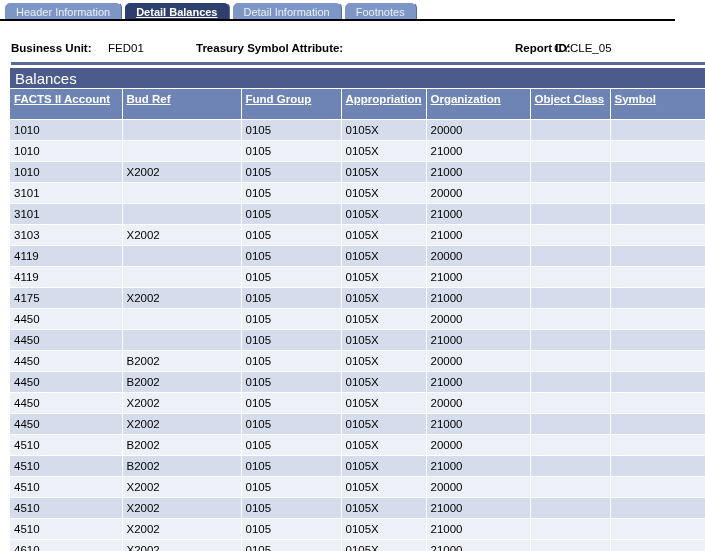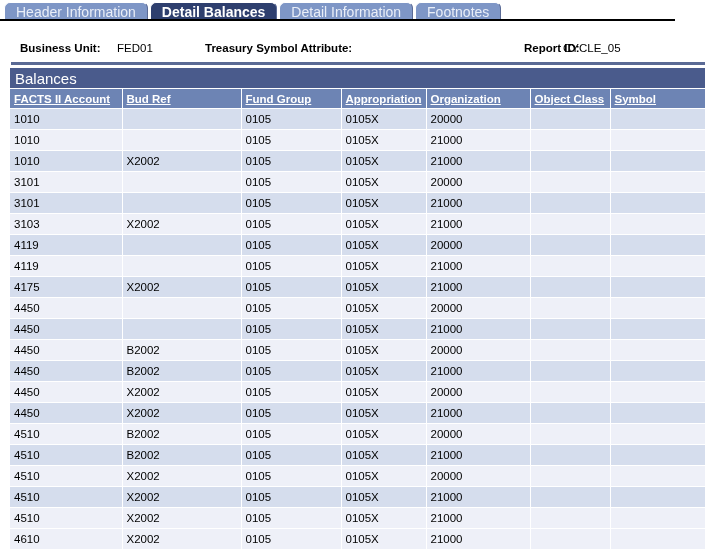--- a/index.html
+++ b/index.html
@@ -30,21 +30,21 @@
     align-items: flex-end;
     padding-left: 4px;
     box-sizing: border-box;
   }
 
   .tab {
     height: 18px;
     line-height: 18px;
     padding: 0 11px 0 11px;
     margin-right: 2px;
-    font-size: 14px;
+    font-size: 11px;
     box-sizing: border-box;
     border-top-left-radius: 6px;
     border-top-right-radius: 6px;
     white-space: nowrap;
     position: relative;
     cursor: pointer;
     border-top: 1px solid #ffffff;
     border-left: 1px solid #ffffff;
     border-right: 1px solid #5a6a95;
   }
@@ -52,35 +52,36 @@
   .tab.inactive {
     background: #7e96c6;
     color: #e9eef8;
     font-weight: normal;
   }
 
   .tab.active {
     background: #2e3f6e;
     color: #ffffff;
     font-weight: bold;
+    text-decoration: underline;
   }
 
   .tab-rule {
     position: absolute;
     left: 0;
     top: 19px;
     width: 675px;
     height: 2px;
     background: #000000;
   }
 
   
   .headerline {
     position: absolute;
-    left: 9px;
+    left: 0;
     top: 38px;
     width: 629px;
     height: 20px;
     font-size: 11.5px;
     color: #000000;
   }
 
   .hl-item {
     position: absolute;
     white-space: nowrap;
@@ -134,21 +135,21 @@
     font-size: 11.5px;
   }
 
   table.grid th {
     background: #6d84b4;
     color: #ffffff;
     font-weight: bold;
     font-size: 11.5px;
     text-align: left;
     height: 19px;
-    padding: 0 0 0 4px;
+    padding: 0 0 11px 4px;
     border-right: 1px solid #ffffff;
     border-bottom: 1px solid #ffffff;
     white-space: nowrap;
     overflow: hidden;
   }
 
   table.grid th:last-child { border-right: none; }
 
   table.grid th .hdr-link {
     text-decoration: underline;

